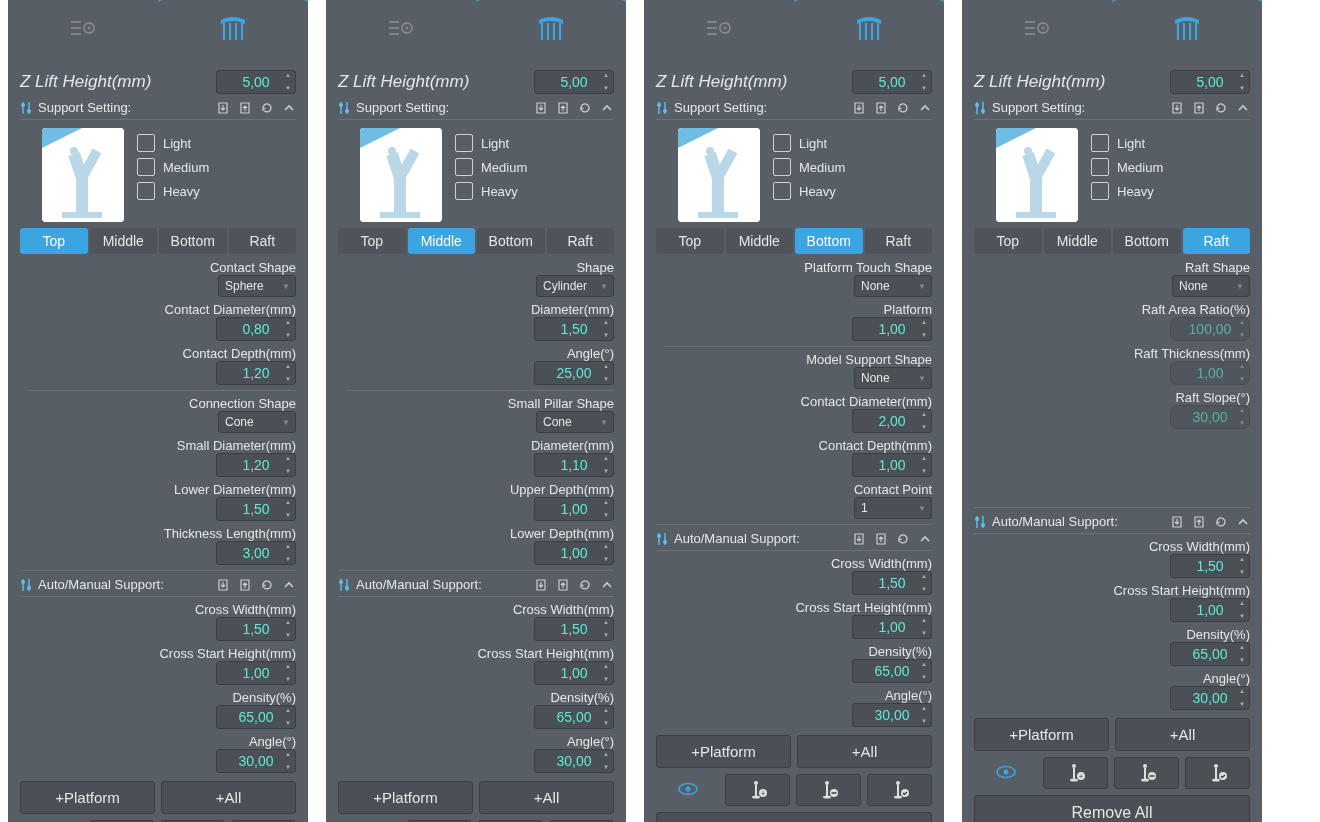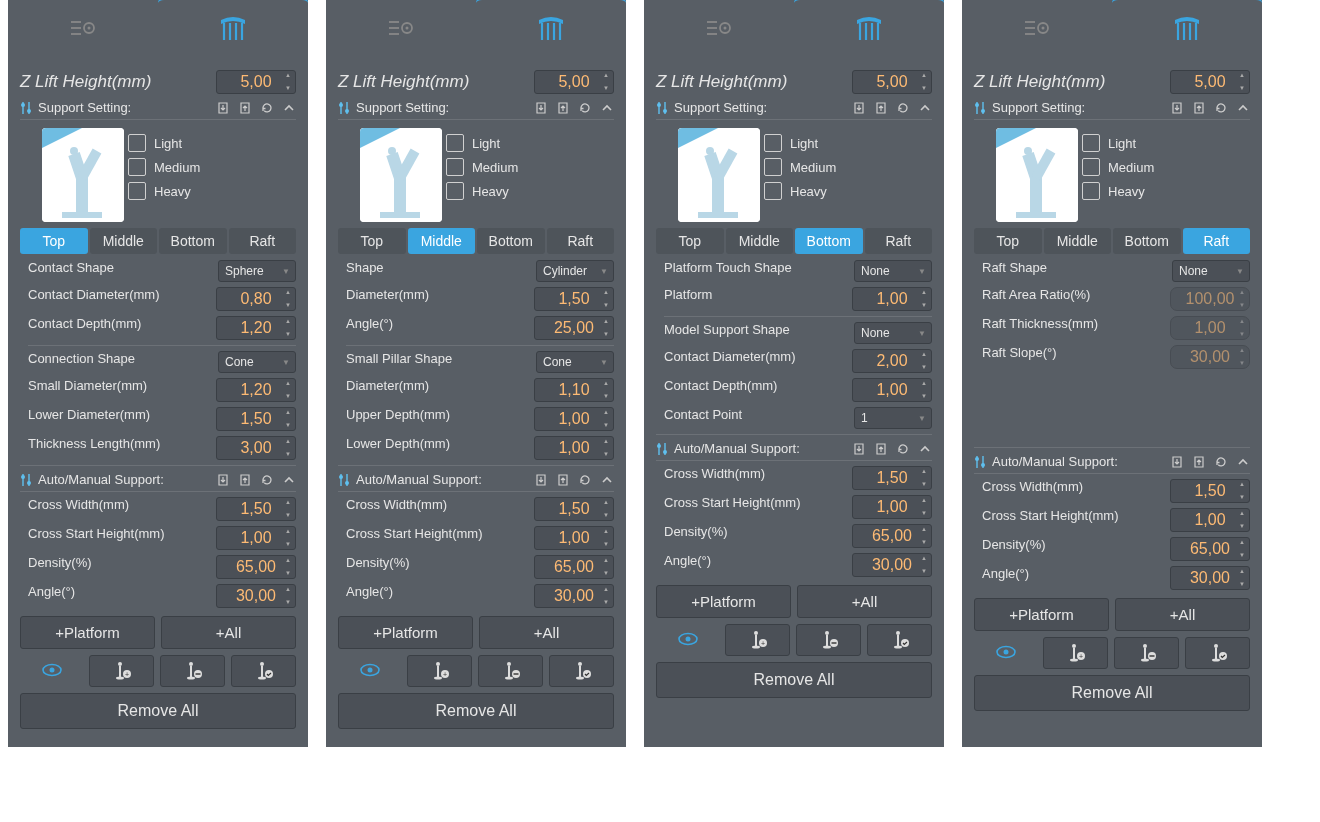--- a/index.html
+++ b/index.html
@@ -5,36 +5,36 @@
 body{margin:0;background:#fff;font-family:"Segoe UI",Arial,sans-serif;font-size:13px;color:#e6e6e6;}
 .wrap{display:flex;gap:18px;padding:0 8px;}
 .panel{width:300px;background:#585e65;border-radius:0;padding:0 0 18px 0;box-sizing:border-box;}
 .topbar{height:56px;display:flex;align-items:flex-end;}
 .topbar .sideicon{flex:0 0 50%;display:flex;align-items:center;justify-content:center;height:100%;}
 .topbar .tabicon{flex:0 0 50%;display:flex;align-items:center;justify-content:center;height:100%;background:#585e65;border-top:3px solid #3aa5e0;border-radius:6px 6px 0 0;}
 .panel-inner{padding:8px 12px 0 12px;}
 .row{display:flex;align-items:center;justify-content:space-between;margin:6px 0;}
 .row .lbl{font-size:17px;font-style:italic;}
 .spin{display:flex;align-items:center;background:#4b5057;border:1px solid #3a3f45;border-radius:3px;height:22px;width:78px;position:relative;}
-.spin input{background:transparent;border:none;color:#fdba74;width:100%;text-align:center;font-size:16px;outline:none;}
+.spin input{background:transparent;border:none;color:#5eead4;width:100%;text-align:center;font-size:14px;outline:none;}
 .spin .ud{position:absolute;right:2px;top:1px;bottom:1px;width:10px;display:flex;flex-direction:column;justify-content:space-between;}
 .spin .ud div{font-size:6px;line-height:7px;color:#aaa;text-align:center;}
 .spin.dis{opacity:0.55;border-radius:7px;}
 .sect{display:flex;align-items:center;justify-content:space-between;margin:6px 0 4px 0;border-bottom:0;}
 .sect .ttl{display:flex;align-items:center;gap:6px;}
 .sect .icons{display:flex;gap:8px;align-items:center;color:#d0d0d0;}
 .sect .icons span{cursor:pointer;font-size:13px;}
-.supportbox{display:flex;gap:4px;margin:8px 0 6px 0;padding-left:22px;}
+.supportbox{display:flex;gap:13px;margin:8px 0 6px 0;padding-left:22px;}
 .thumb{width:82px;height:94px;background:#fff;border-radius:4px;position:relative;overflow:hidden;}
 .chk{display:flex;align-items:center;gap:8px;margin:6px 0;}
 .chk .box{width:16px;height:16px;border:1.5px solid #d0d0d0;border-radius:2px;background:transparent;}
 .tabs{display:flex;gap:2px;margin:4px 0 6px 0;}
 .tabbtn{flex:1;background:#4e545a;color:#e6e6e6;text-align:center;padding:5px 0;border-radius:3px;font-size:14px;cursor:pointer;}
 .tabbtn.active{background:#3aa5e0;color:#fff;}
-.param{display:flex;align-items:flex-start;justify-content:space-between;margin:5px 0;padding-left:8px;}
+.param{display:flex;align-items:flex-end;justify-content:space-between;margin:5px 0;padding-left:8px;flex-direction:column;}
 .param .plbl{font-size:13px;}
 .sel{display:flex;align-items:center;background:#4b5057;border:1px solid #3a3f45;border-radius:3px;height:22px;width:78px;position:relative;padding:0 6px;box-sizing:border-box;font-size:12px;}
 .sel .arr{position:absolute;right:5px;font-size:8px;color:#888;}
 hr.div{border:none;border-top:1px solid #6c7177;margin:3px 0 3px 8px;}
 .bigbtns{display:flex;gap:6px;margin:8px 0 4px 0;}
 .bigbtn{flex:1;background:#4b5057;border:1px solid #3a3f45;border-radius:3px;text-align:center;padding:7px 0;font-size:15px;cursor:pointer;}
 .iconrow{display:flex;gap:6px;margin:6px 0;}
 .iconbtn{flex:1;background:#4b5057;border:1px solid #3a3f45;border-radius:3px;display:flex;align-items:center;justify-content:center;height:30px;cursor:pointer;}
 .iconbtn.eye{background:transparent;border:none;}
 .removeall{background:#4b5057;border:1px solid #3a3f45;border-radius:3px;text-align:center;padding:8px 0;font-size:16px;cursor:pointer;}

